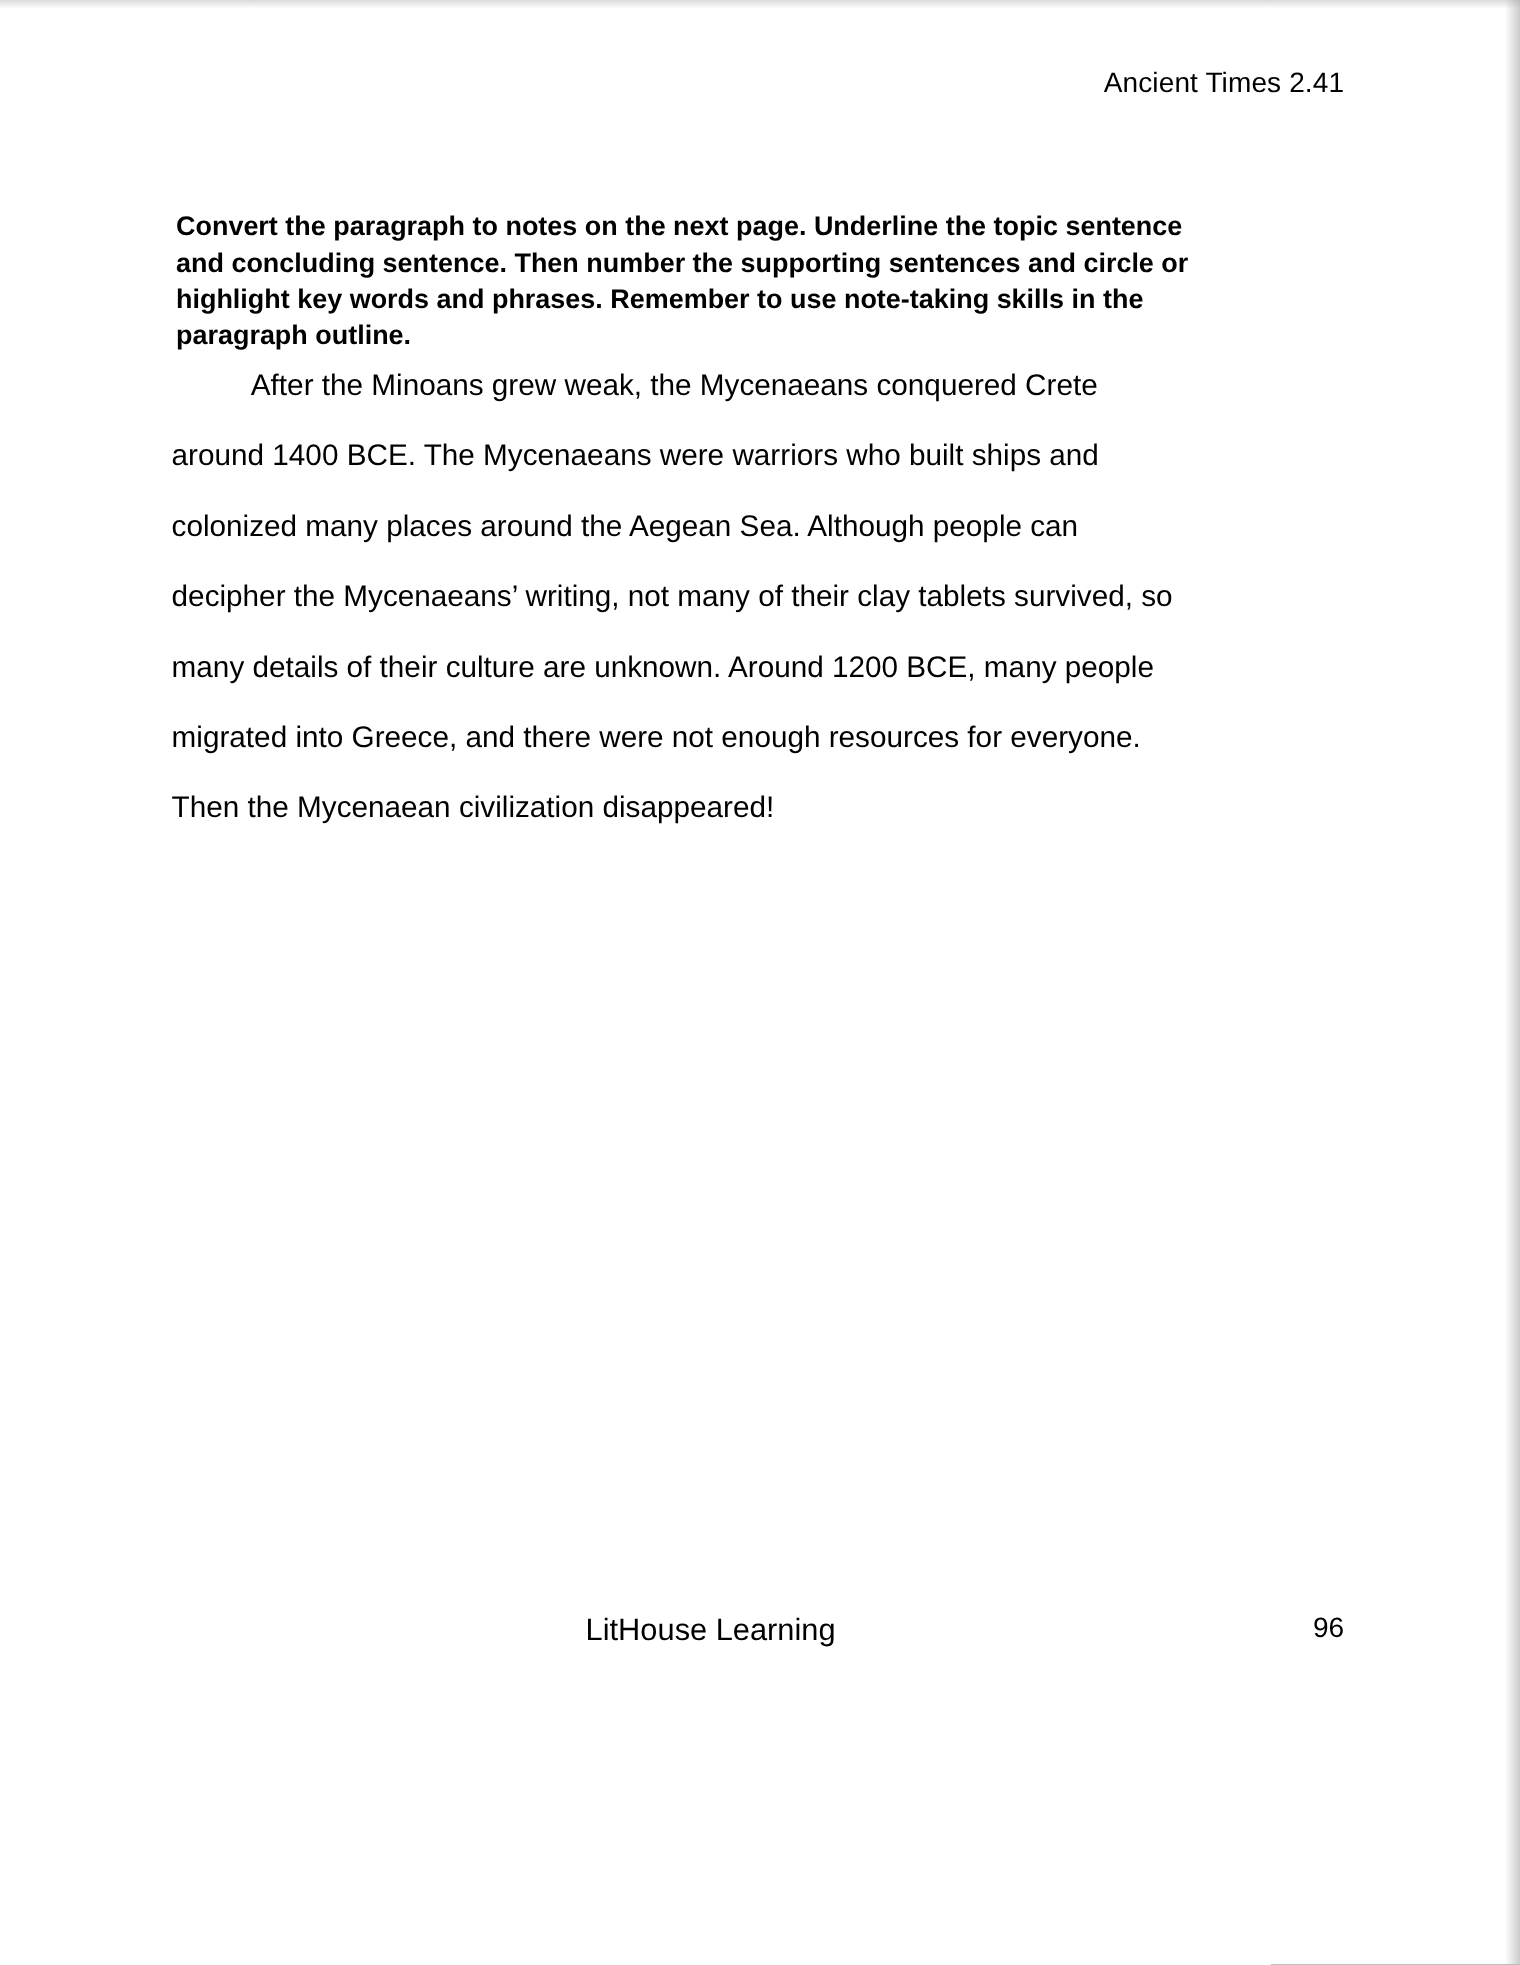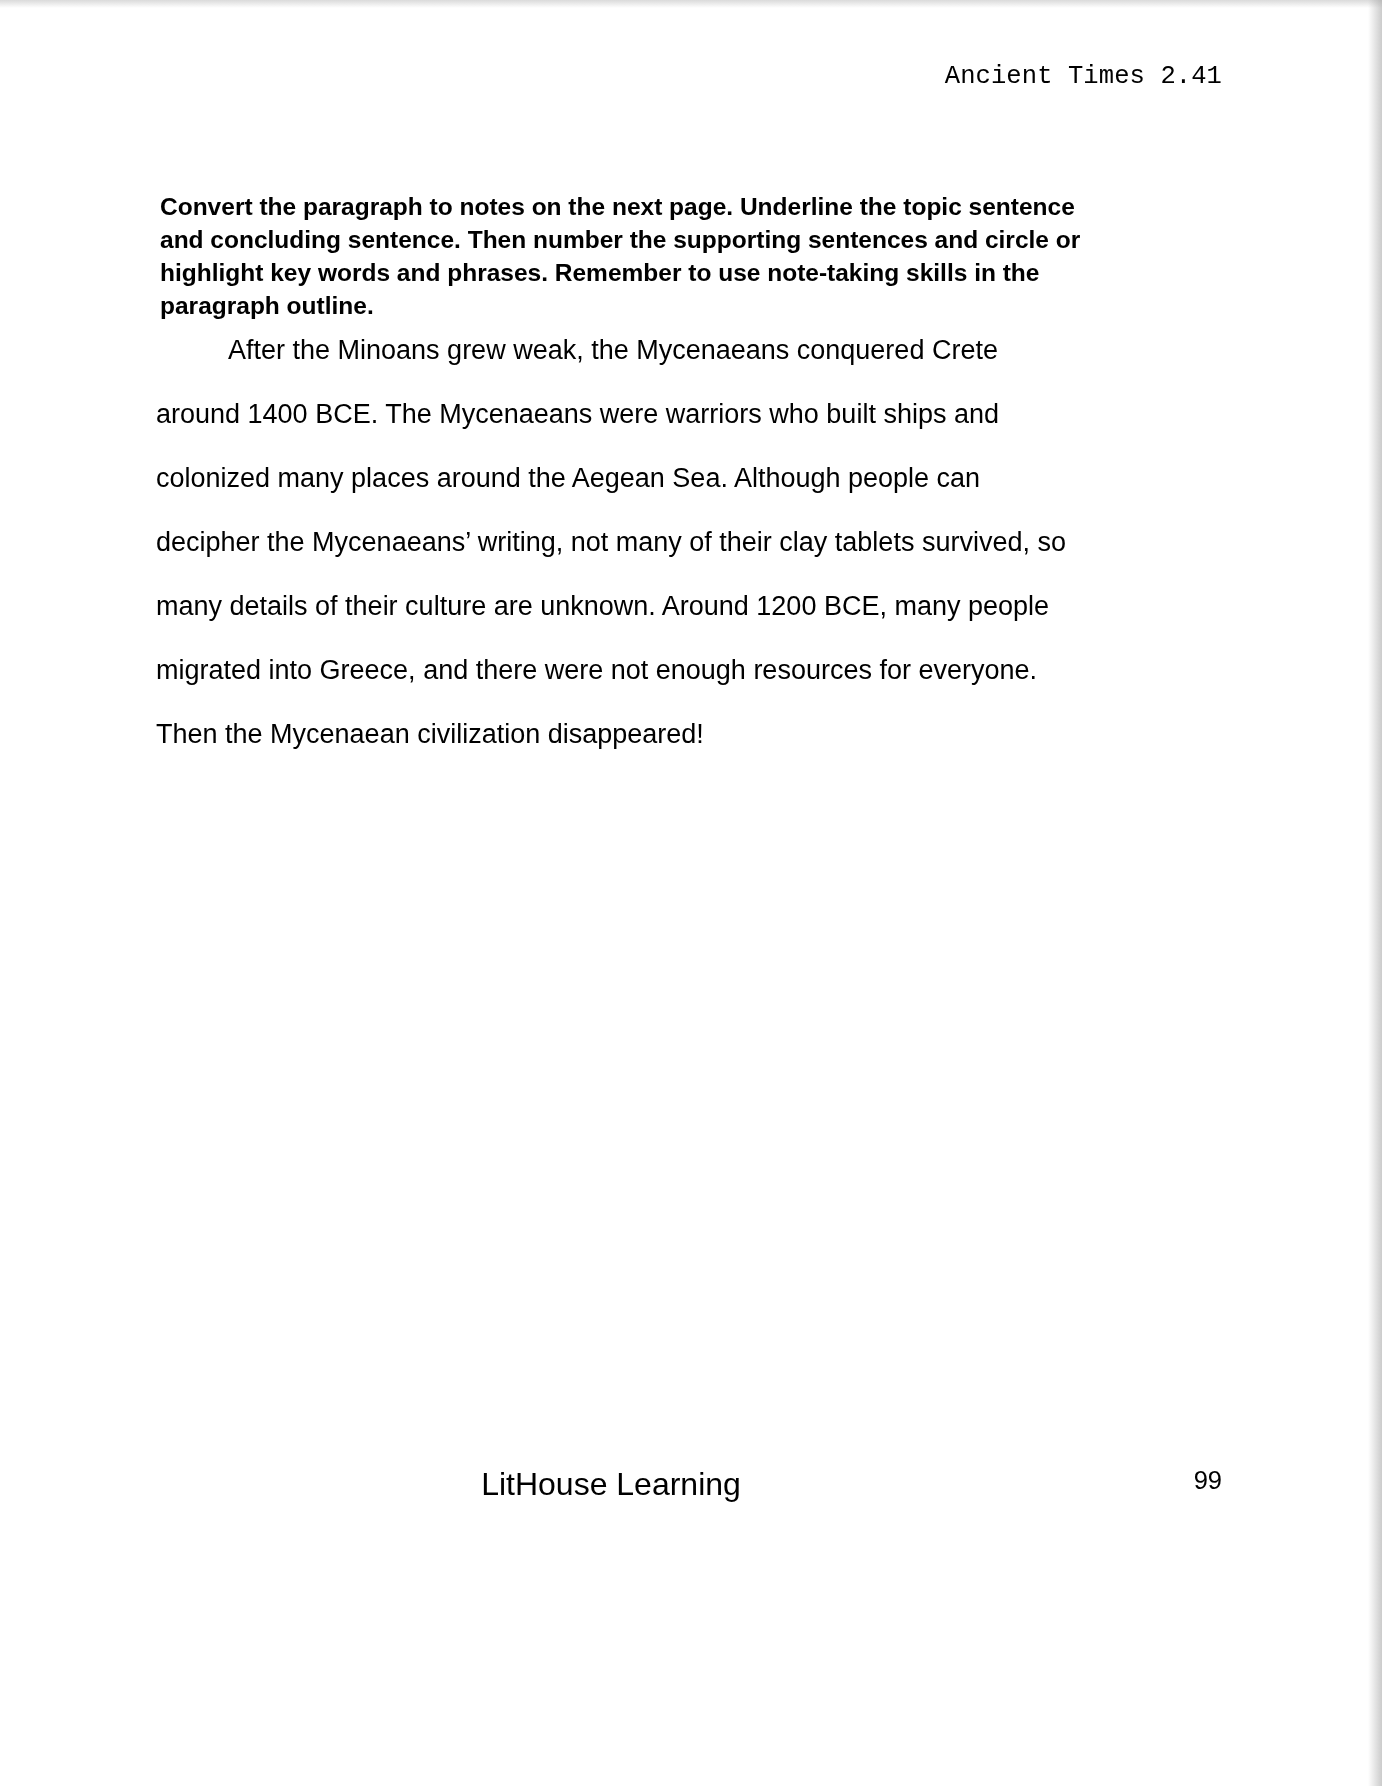--- a/index.html
+++ b/index.html
@@ -46,21 +46,20 @@
 
   .running-head {
     position: absolute;
     top: 62px;
     left: 0;
     width: 1222px;
     text-align: right;
     font-size: 25.5px;
     color: #000;
     letter-spacing: 0.1px;
-    font-family: Liberation Mono, monospace;
   }
 
   .doc-title {
     position: absolute;
     top: 131px;
     left: 0;
     width: 1222px;
     text-align: center;
     font-size: 30px;
     font-weight: bold;
@@ -98,22 +97,23 @@
     top: 1466px;
     width: 1222px;
     height: 34px;
   }
   .footer-center {
     position: absolute;
     left: 0;
     top: 0;
     width: 1222px;
     text-align: center;
-    font-size: 32px;
+    font-size: 28px;
     color: #000;
+    padding-left: 35px;
   }
   .footer-page-number {
     position: absolute;
     right: 0;
     top: 0;
     font-size: 25.5px;
     color: #000;
   }
 </style>
 </head>
@@ -124,17 +124,17 @@
 
     <div class="running-head">Ancient Times 2.41</div>
 
 
     <div class="directions">Convert the paragraph to notes on the next page. Underline the topic sentence and concluding sentence. Then number the supporting sentences and circle or highlight key words and phrases. Remember to use note-taking skills in the paragraph outline.</div>
 
     <div class="body-paragraph">After the Minoans grew weak, the Mycenaeans conquered Crete around 1400 BCE. The Mycenaeans were warriors who built ships and colonized many places around the Aegean Sea. Although people can decipher the Mycenaeans’ writing, not many of their clay tablets survived, so many details of their culture are unknown. Around 1200 BCE, many people migrated into Greece, and there were not enough resources for everyone. Then the Mycenaean civilization disappeared!</div>
 
     <div class="footer">
       <div class="footer-center">LitHouse Learning</div>
-      <div class="footer-page-number">99</div>
+      <div class="footer-page-number">96</div>
     </div>
 
   </div>
 </div>
 
 </body></html>

